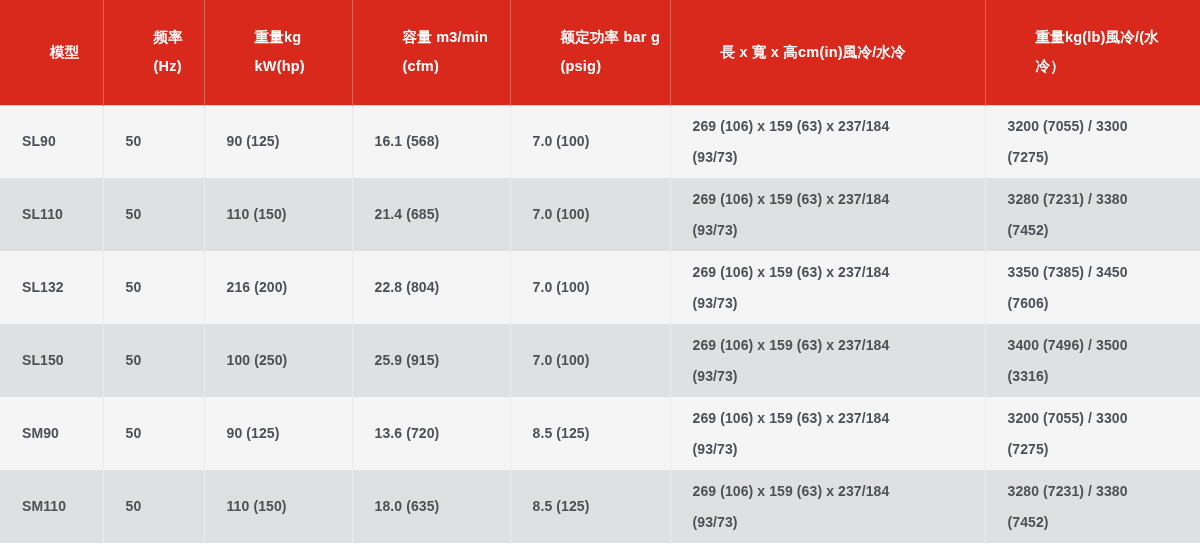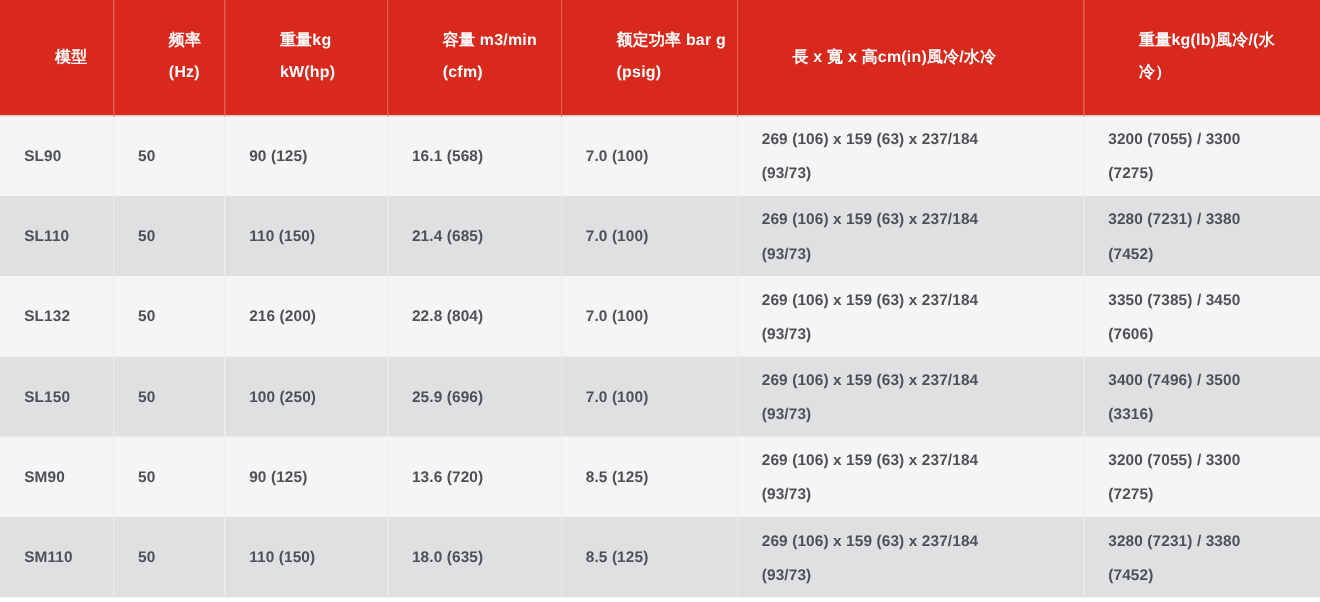--- a/index.html
+++ b/index.html
@@ -211,21 +211,21 @@
         <td>
           <span class="line">SL150</span>
         </td>
         <td>
           <span class="line">50</span>
         </td>
         <td>
           <span class="line">100 (250)</span>
         </td>
         <td>
-          <span class="line">25.9 (696)</span>
+          <span class="line">25.9 (915)</span>
         </td>
         <td>
           <span class="line">7.0 (100)</span>
         </td>
         <td>
           <span class="line">269 (106) x 159 (63) x 237/184</span>
           <span class="line">(93/73)</span>
         </td>
         <td>
           <span class="line">3400 (7496) / 3500</span>

